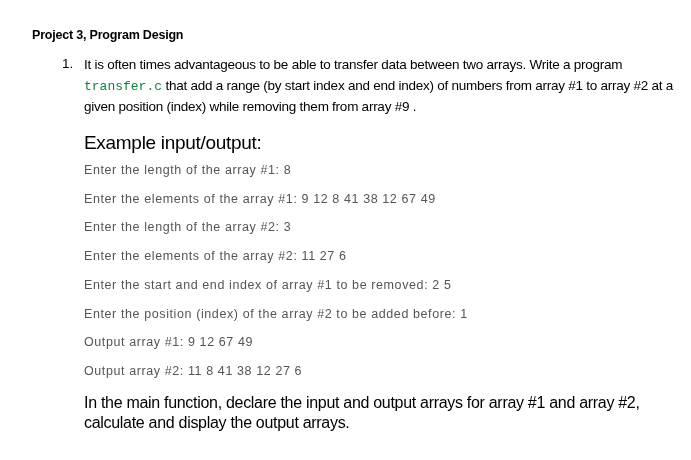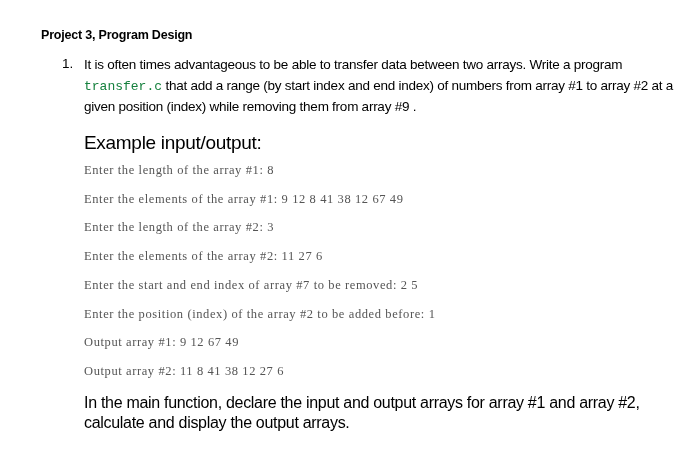--- a/index.html
+++ b/index.html
@@ -10,21 +10,21 @@
     body {
       width: 691px;
       height: 460px;
       position: relative;
       overflow: hidden;
       color: #000000;
       font-family: "Liberation Sans", sans-serif;
     }
     .title {
       position: absolute;
-      left: 41px;
+      left: 32px;
       top: 28px;
       font-size: 12.5px;
       font-weight: bold;
       letter-spacing: -0.2px;
     }
     .list-num {
       position: absolute;
       left: 62px;
       top: 56px;
       font-size: 13.5px;
@@ -47,21 +47,21 @@
     .example-label {
       position: absolute;
       left: 84px;
       top: 132px;
       font-size: 19px;
       letter-spacing: -0.3px;
     }
     .io-line {
       position: absolute;
       left: 84px;
-      font-family: Liberation Serif, serif;
+      font-family: Liberation Sans, sans-serif;
       font-size: 12.5px;
       color: #555555;
       white-space: pre;
       letter-spacing: 0.6px;
     }
     .closing {
       position: absolute;
       left: 84px;
       top: 393px;
       width: 600px;
@@ -80,18 +80,18 @@
 <div class="para">
   <span>It is often times advantageous to be able to transfer data between two arrays. Write a program </span><span class="code-inline">transfer.c</span><span> that add a range (by start index and end index) of numbers from array #1 to array #2 at a given position (index) while removing them from array #9 .</span>
 </div>
 
 <div class="example-label">Example input/output:</div>
 
 <div class="io-line" style="top:163px;">Enter the length of the array #1: 8</div>
 <div class="io-line" style="top:192px;">Enter the elements of the array #1: 9 12 8 41 38 12 67 49</div>
 <div class="io-line" style="top:220px;">Enter the length of the array #2: 3</div>
 <div class="io-line" style="top:249px;">Enter the elements of the array #2: 11 27 6</div>
-<div class="io-line" style="top:278px;">Enter the start and end index of array #7 to be removed: 2 5</div>
+<div class="io-line" style="top:278px;">Enter the start and end index of array #1 to be removed: 2 5</div>
 <div class="io-line" style="top:307px;">Enter the position (index) of the array #2 to be added before: 1</div>
 <div class="io-line" style="top:335px;">Output array #1: 9 12 67 49</div>
 <div class="io-line" style="top:364px;">Output array #2: 11 8 41 38 12 27 6</div>
 
 <div class="closing">In the main function, declare the input and output arrays for array #1 and array #2, calculate and display the output arrays.</div>
 
 </body></html>

